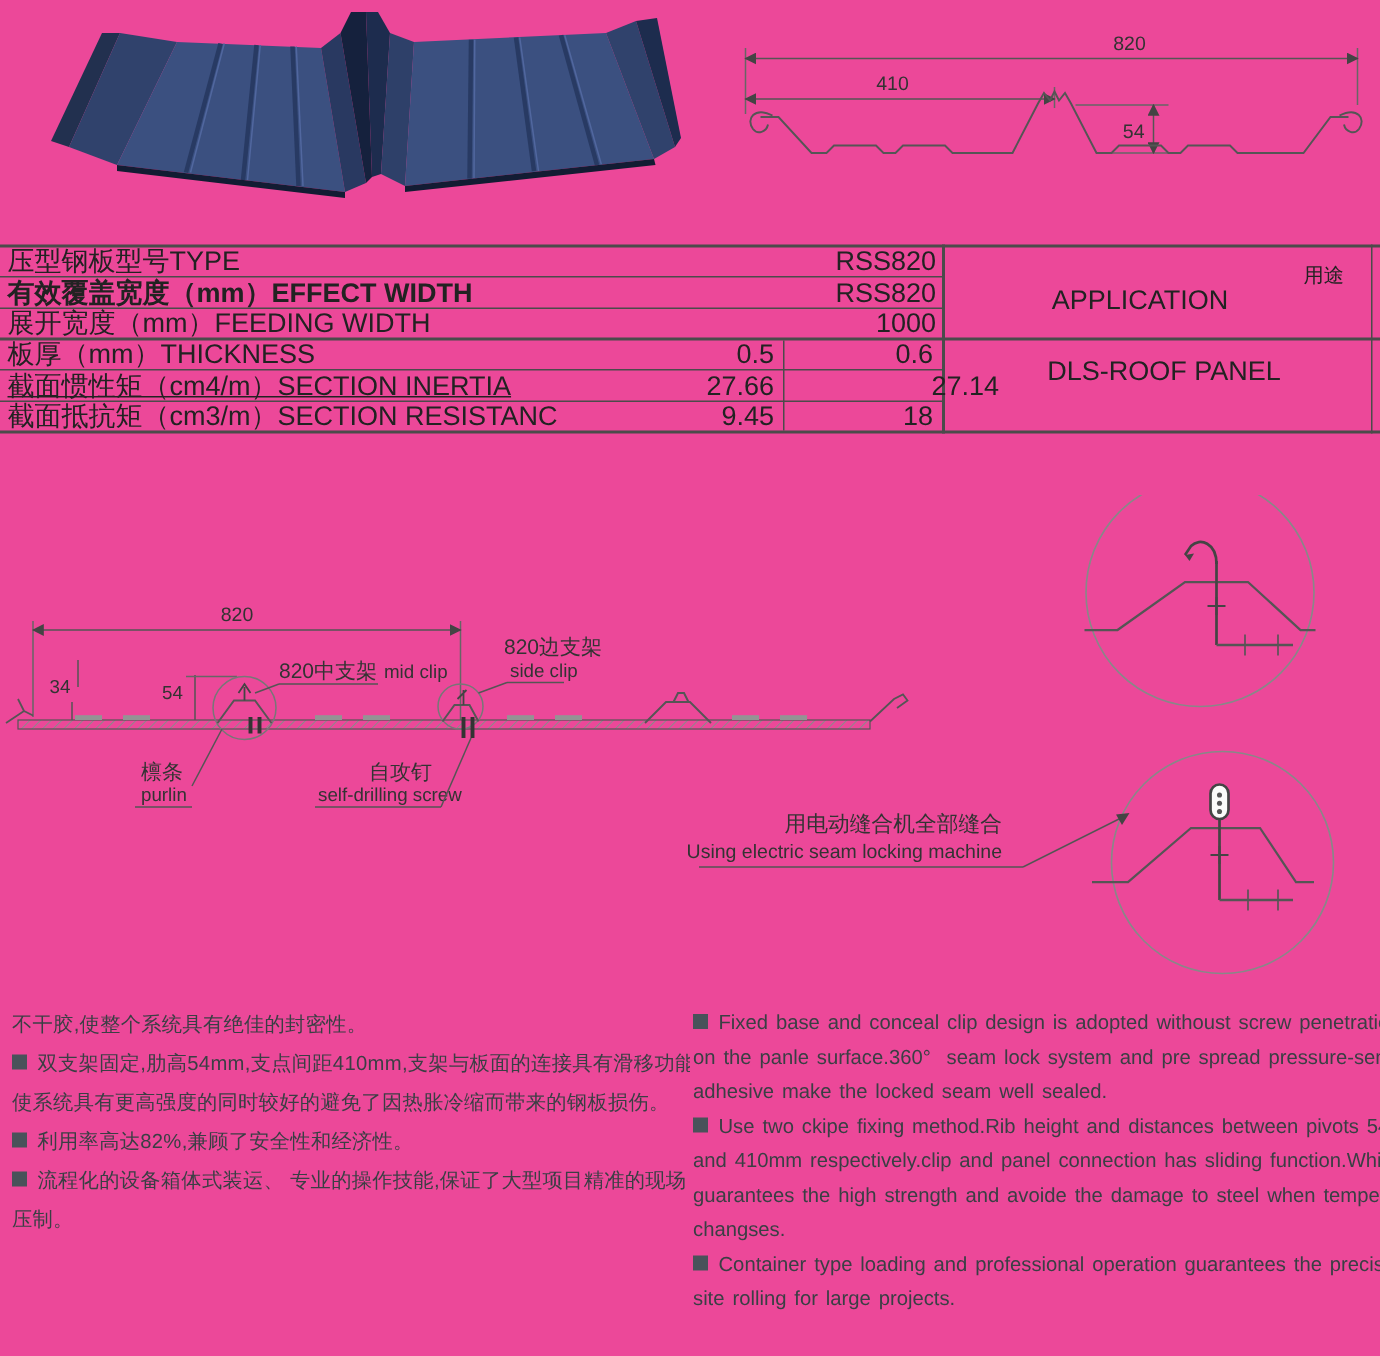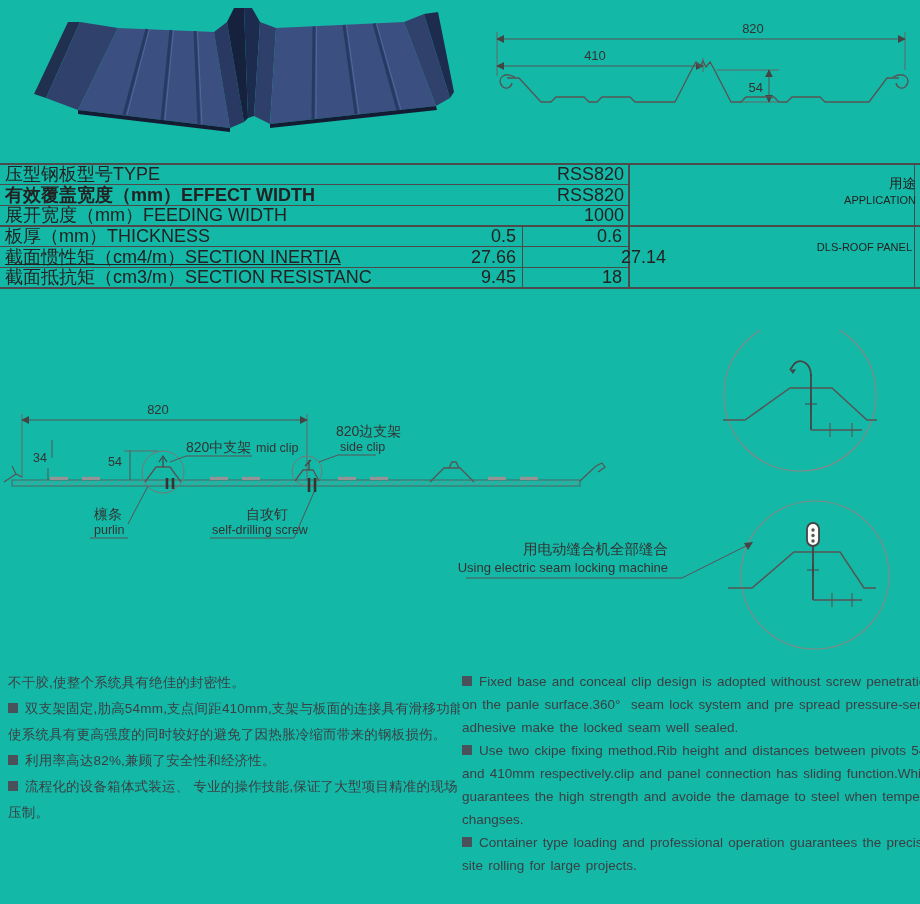--- a/index.html
+++ b/index.html
@@ -1,28 +1,28 @@
 <!DOCTYPE html>
 <html><head>
 <meta charset="utf-8">
 <style>
   html,body{margin:0;padding:0;background:#e8e8e6;}
   .page{
     position:relative;width:920px;height:904px;overflow:hidden;
-    background:#14b8a6;font-family:"Liberation Sans",sans-serif;color:#2d2d2d;
+    background:#ec4899;font-family:"Liberation Sans",sans-serif;color:#2d2d2d;
   }
   svg text{font-family:"Liberation Sans",sans-serif;fill:#333;}
   .abs{position:absolute;}
   
   .tline{position:absolute;background:#4b4b4b;}
   .tcell{position:absolute;font-size:18px;line-height:20.6px;white-space:nowrap;color:#222;}
   .tval{text-align:right;}
   .tright{position:absolute;text-align:right;color:#222;}
   .tright .zh{font-size:13.5px;line-height:16px;}
-  .tright .en{font-size:11px;line-height:16px;}
+  .tright .en{font-size:18px;line-height:16px;text-align:center;}
   
   .feat{position:absolute;overflow:hidden;color:#3a3f44;}
   .feat .ln{white-space:pre;font-size:13.5px;}
   .feat-cn .ln{line-height:26px;height:26px;letter-spacing:.2px;}
   .feat-en .ln{line-height:23px;height:23px;word-spacing:1.5px;}
   .bullet{display:inline-block;width:10px;height:10px;background:#49525a;margin-right:7px;}
 </style>
 </head>
 <body>
 
@@ -114,21 +114,21 @@
     <div class="tcell tval" style="left:424px;top:184.7px;width:200px;">RSS820</div>
     <div class="tcell tval" style="left:424px;top:205.3px;width:200px;">1000</div>
 
     <div class="tcell tval" style="left:418px;top:226px;width:98px;">0.5</div>
     <div class="tcell tval" style="left:524px;top:226px;width:98px;">0.6</div>
     <div class="tcell tval" style="left:418px;top:246.7px;width:98px;">27.66</div>
     <div class="tcell tval" style="left:524px;top:246.7px;width:98px;margin-left:44px;">27.14</div>
     <div class="tcell tval" style="left:418px;top:267.3px;width:98px;">9.45</div>
     <div class="tcell tval" style="left:524px;top:267.3px;width:98px;">18</div>
 
-    <div class="tright" style="left:644px;top:176px;width:272px;">
+    <div class="tright" style="left:624px;top:176px;width:272px;">
       <div class="zh">用途</div>
       <div class="en">APPLICATION</div>
     </div>
     <div class="tright" style="left:640px;top:239px;width:272px;">
       <div class="en">DLS-ROOF PANEL</div>
     </div>
   </div>
 
   <svg class="abs" style="left:0;top:330px;" width="920" height="340" viewBox="0 0 920 340">
     <defs>

